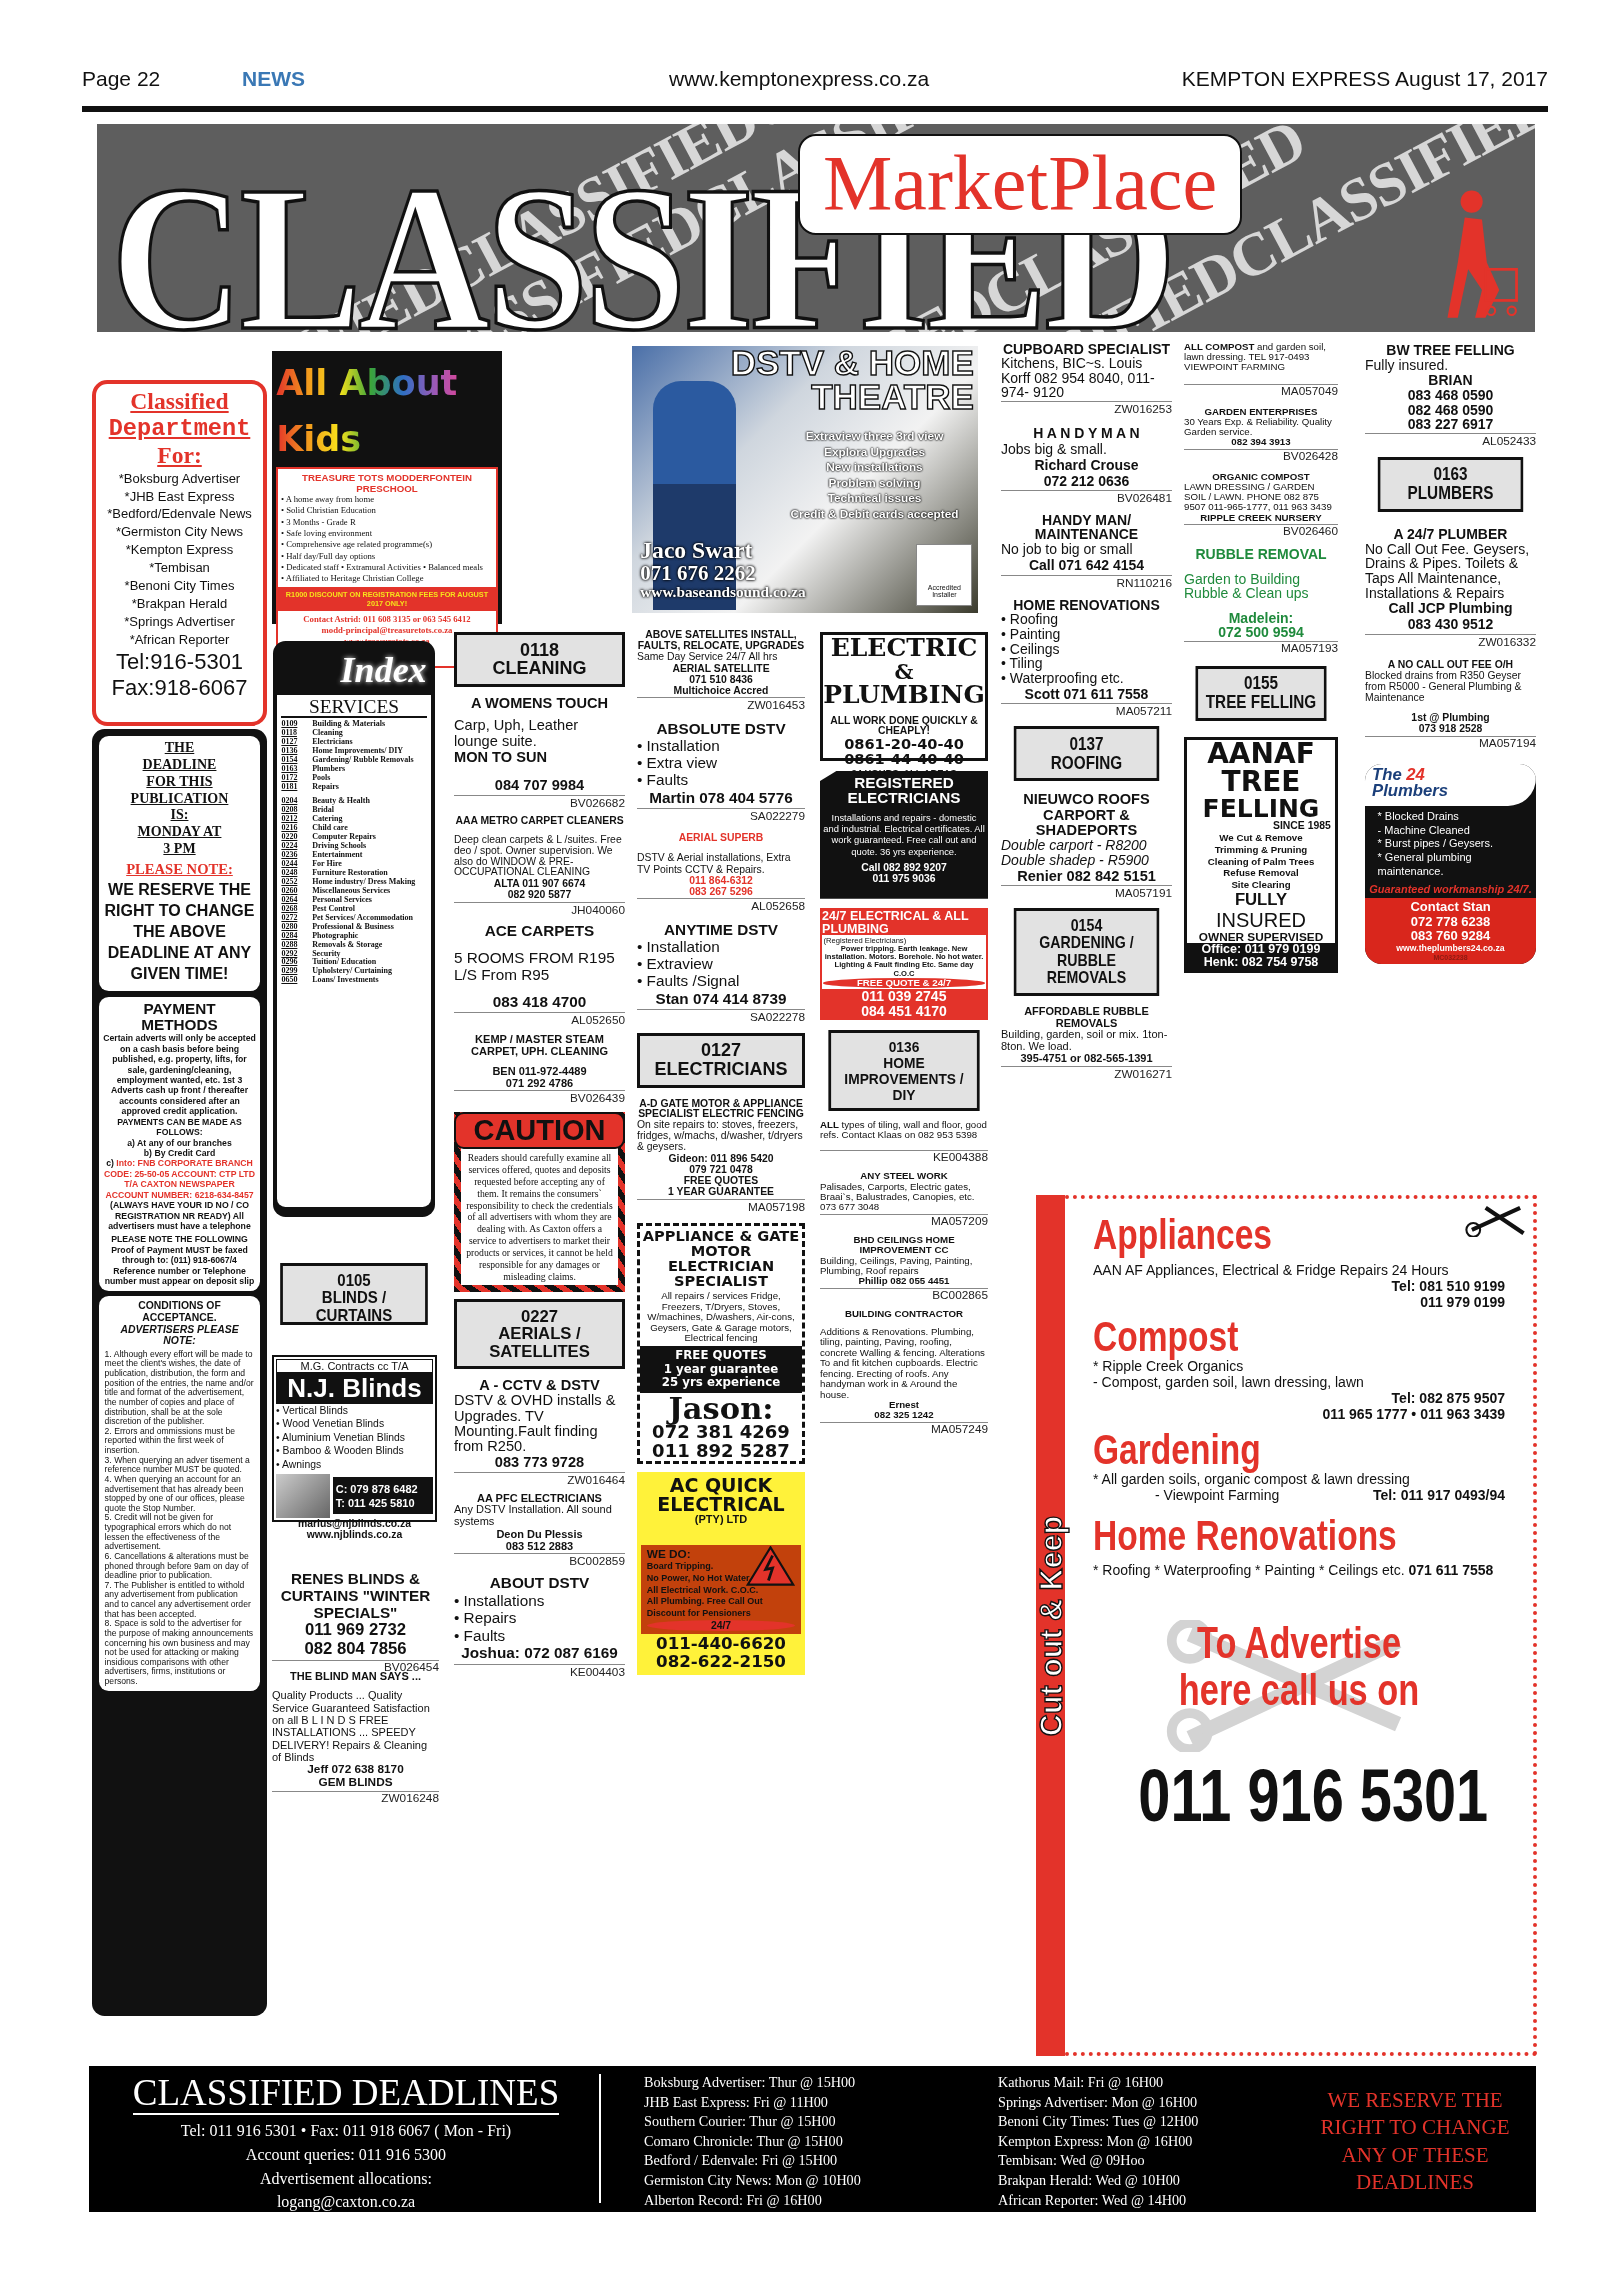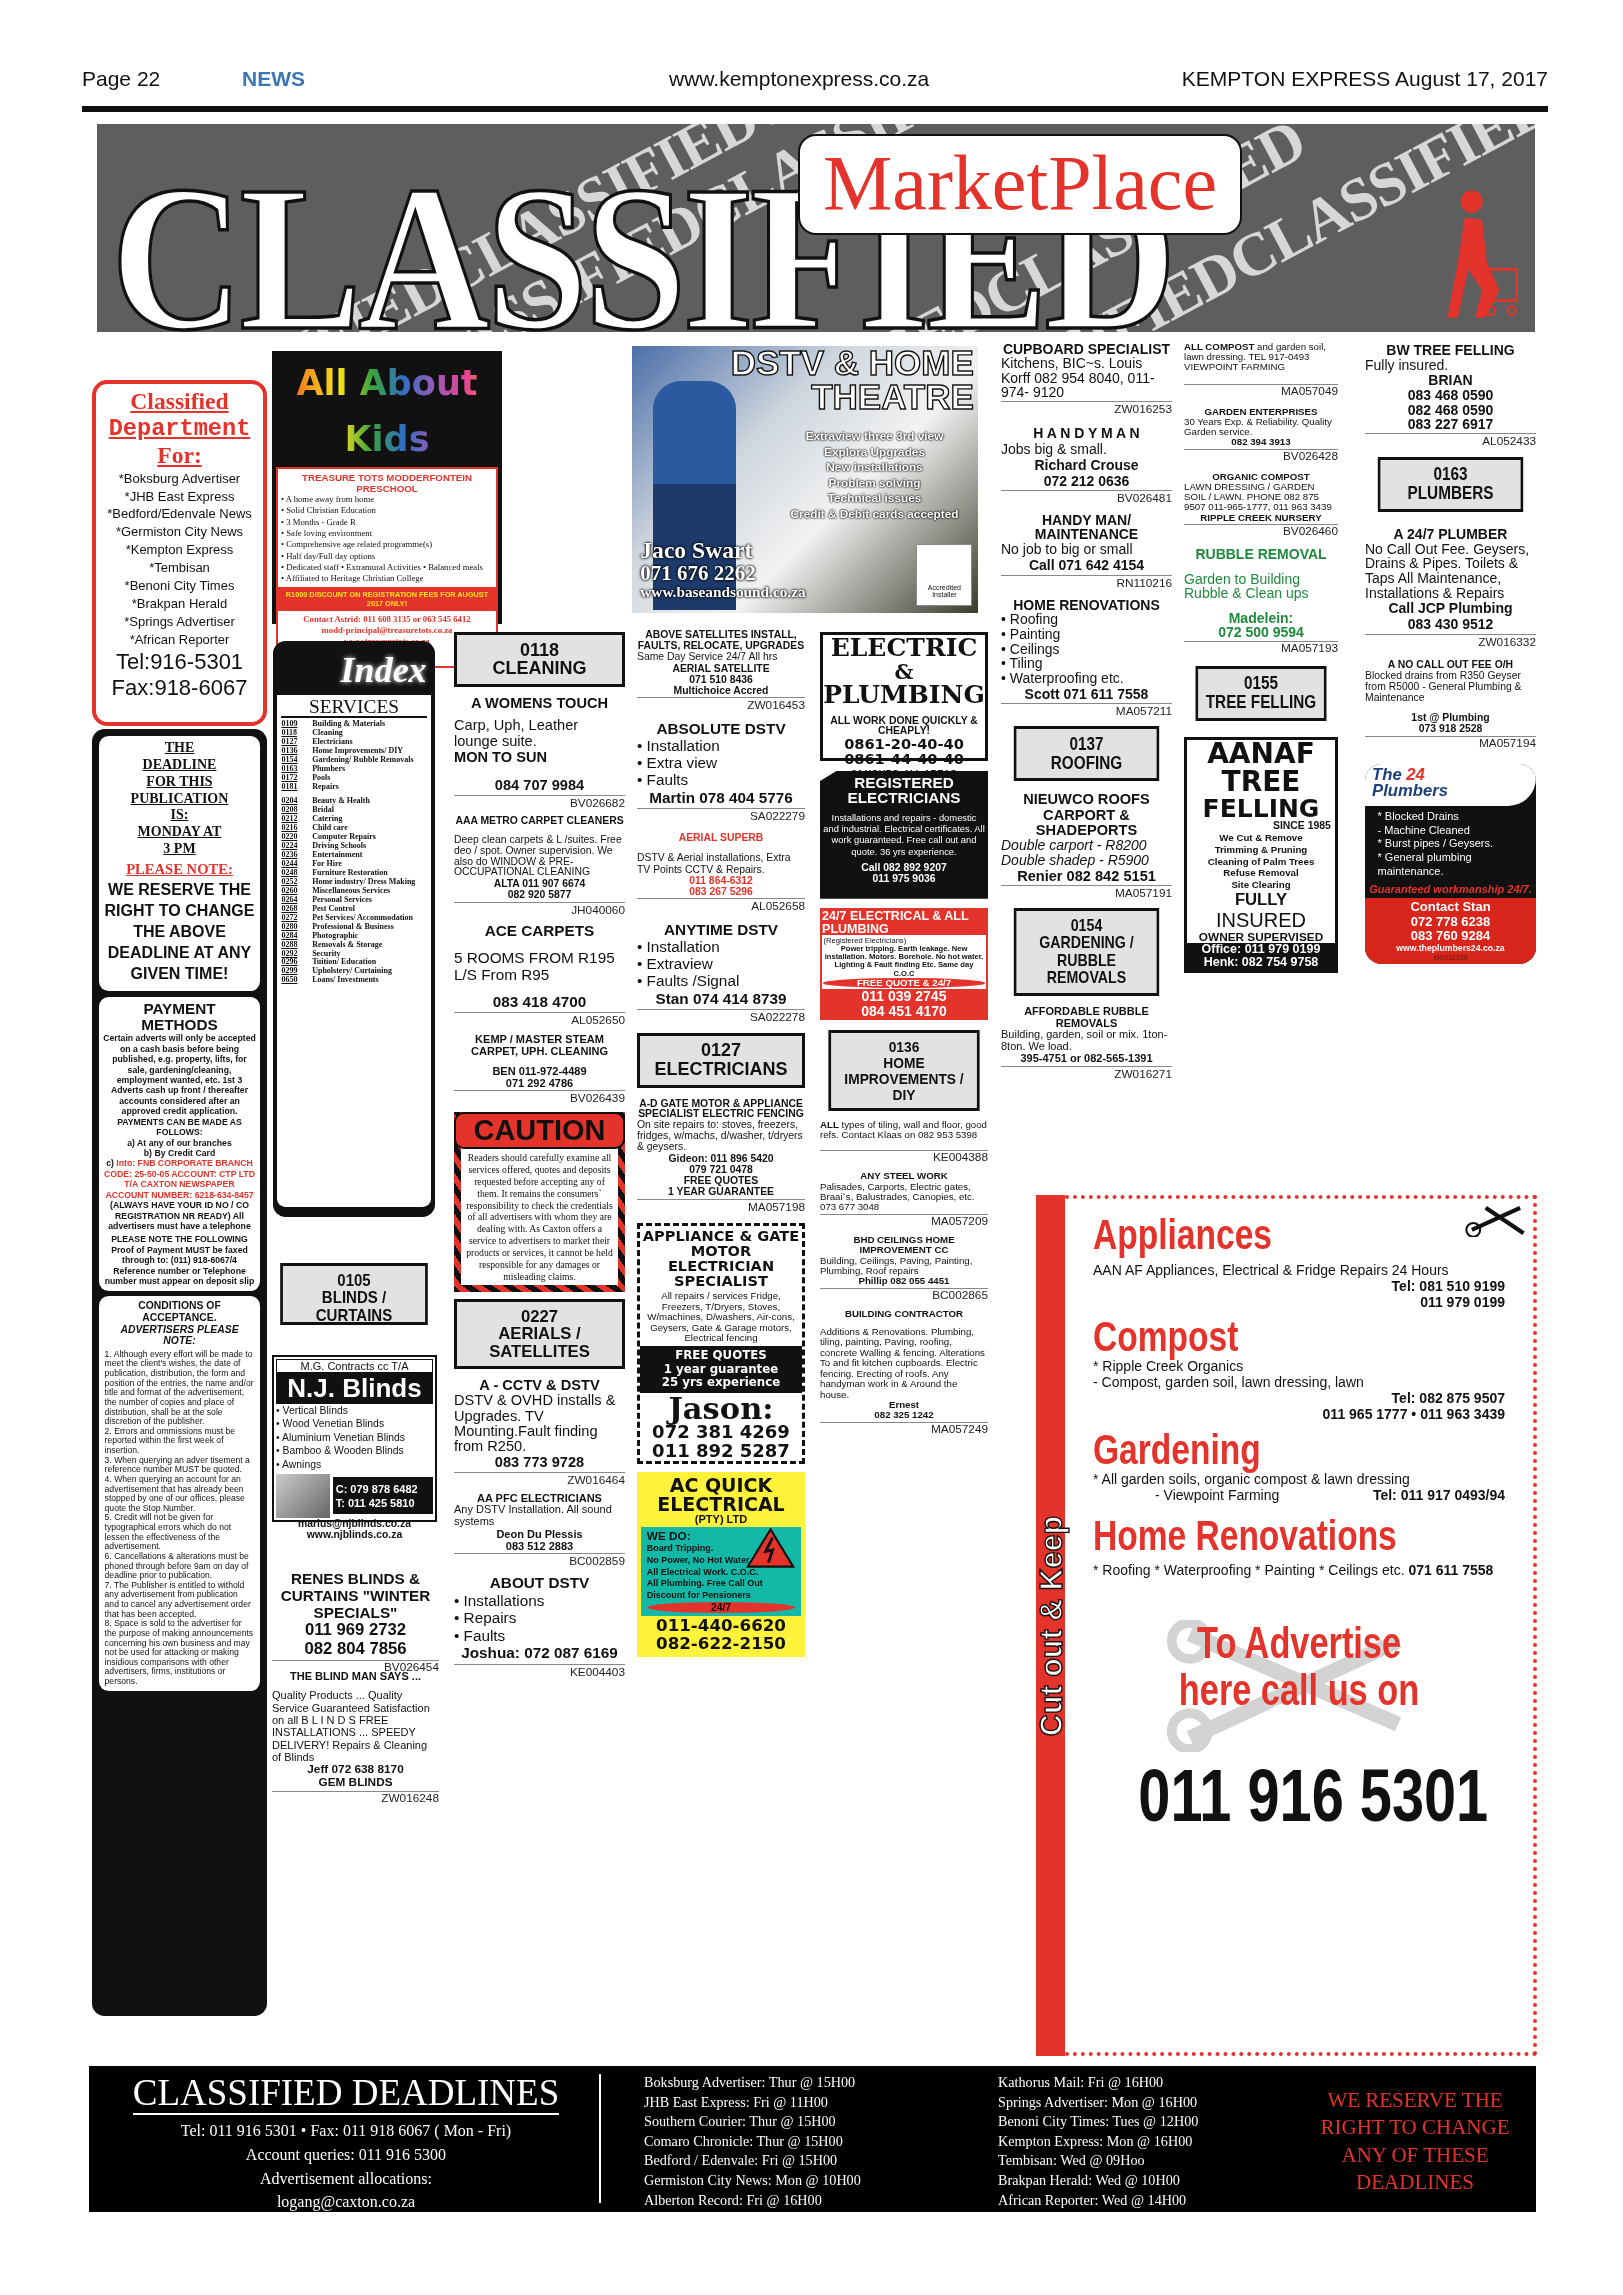--- a/index.html
+++ b/index.html
@@ -102,21 +102,21 @@
       <div>3. When querying an adver tisement a reference number MUST be quoted.</div>
       <div>4. When querying an account for an advertisement that has already been stopped by one of our offices, please quote the Stop Number.</div>
       <div>5. Credit will not be given for typographical errors which do not lessen the effectiveness of the advertisement.</div>
       <div>6. Cancellations &amp; alterations must be phoned through before 9am on day of deadline prior to publication.</div>
       <div>7. The Publisher is entitled to withold any advertisement from publication and to cancel any advertisement order that has been accepted.</div>
       <div>8. Space is sold to the advertiser for the purpose of making announcements concerning his own business and may not be used for attacking or making insidious comparisons with other advertisers, firms, institutions or persons.</div>
   </div>
 </div>
 
 <div class="col" style="left:272px;top:351px;width:230px;height:273px;background:#111;padding:4.2px">
-  <div style="font-family:'DejaVu Sans',sans-serif;font-weight:bold;font-size:35px;line-height:56px;text-align:center;background:linear-gradient(90deg,#e3332a,#f29a1d,#f7e21b,#3aa43b,#2f6fc4,#9b59b6,#e84393,#f29a1d);-webkit-background-clip:text;color:transparent">All About Kids</div>
+  <div style="font-family:'DejaVu Sans',sans-serif;font-weight:bold;font-size:35px;line-height:56px;background:linear-gradient(90deg,#e3332a,#f29a1d,#f7e21b,#3aa43b,#2f6fc4,#9b59b6,#e84393,#f29a1d);-webkit-background-clip:text;color:transparent">All About Kids</div>
   <div style="background:#fff;border:2.1px solid #e3332a;height:201px;padding:2.8px">
     <div class="red" style="font-weight:bold;font-size:9.7px;text-align:center">TREASURE TOTS MODDERFONTEIN PRESCHOOL</div>
     <div style="font-family:'Liberation Serif',serif;font-size:8.7px;line-height:1.3">
       <div>• A home away from home</div>
         <div>• Solid Christian Education</div>
         <div>• 3 Months - Grade R</div>
         <div>• Safe loving environment</div>
         <div>• Comprehensive age related programme(s)</div>
         <div>• Half day/Full day options</div>
         <div>• Dedicated staff • Extramural Activities • Balanced meals</div>
@@ -444,21 +444,21 @@
         <div>25 yrs experience</div>
       </div>
     <div style="font-family:'DejaVu Serif',serif;font-weight:bold;font-size:30.5px;line-height:1">Jason:</div>
     <div style="font-family:'DejaVu Sans',sans-serif;font-weight:bold;font-size:18px;line-height:1.05">072 381 4269</div>
     <div style="font-family:'DejaVu Sans',sans-serif;font-weight:bold;font-size:18px;line-height:1.05">011 892 5287</div>
   </div>
   <div style="margin-top:8.3px;background:#fff23a;padding:4.2px;text-align:center">
     <div style="font-family:'DejaVu Sans',sans-serif;font-weight:bold;font-size:19px;line-height:0.95">AC QUICK</div>
     <div style="font-family:'DejaVu Sans',sans-serif;font-weight:bold;font-size:19px;line-height:0.95">ELECTRICAL</div>
     <div style="font-weight:bold;font-size:11px">(PTY) LTD</div>
-    <div style="background:#14b8a6;text-align:left;padding:2.8px 5.6px;position:relative;margin-top:2px">
+    <div style="background:#c2410c;text-align:left;padding:2.8px 5.6px;position:relative;margin-top:20px">
       <svg style="position:absolute;right:5.6px;top:1.4px" width="49" height="40" viewBox="0 0 70 58">
           <polygon points="35,2 68,56 2,56" fill="#e3332a" stroke="#111" stroke-width="3"></polygon>
           <path d="M38 14 L28 34 L38 32 L32 50" stroke="#111" stroke-width="4" fill="none"></path>
         </svg>
       <div style="font-weight:bold;font-size:11.8px">WE DO:</div>
       <div style="font-weight:bold;font-size:9px;line-height:1.3">
           <div>Board Tripping.</div>
           <div>No Power, No Hot Water.</div>
           <div>All Electrical Work. C.O.C.</div>
           <div>All Plumbing. Free Call Out</div>

